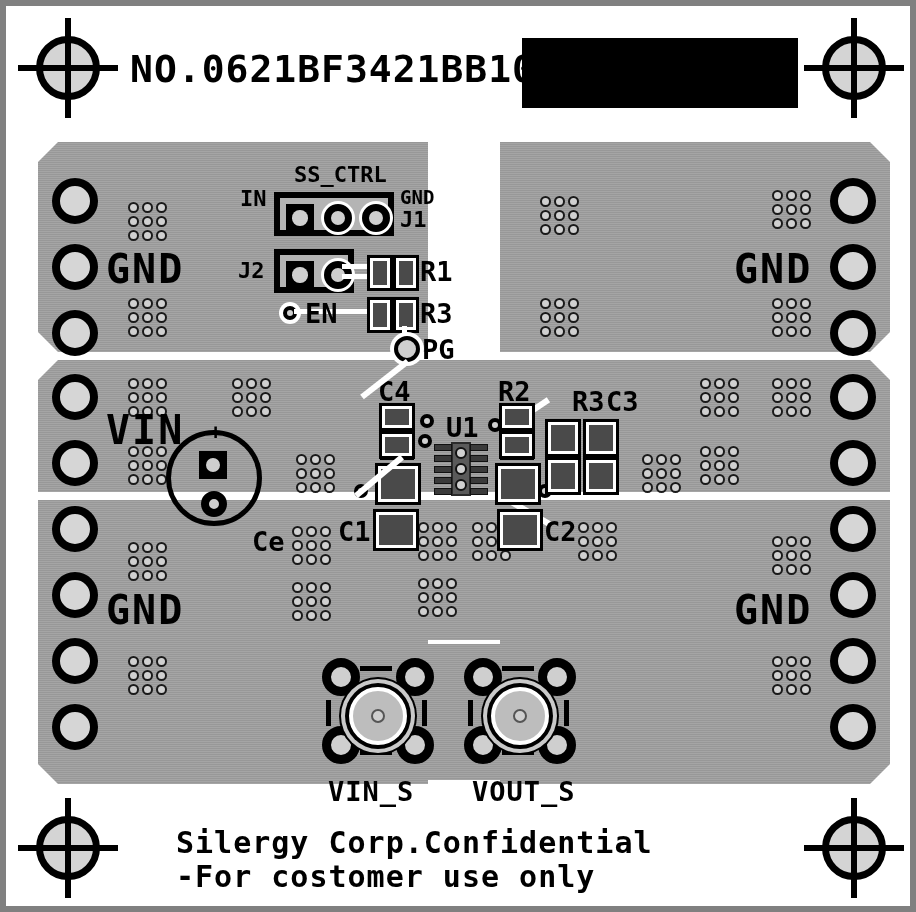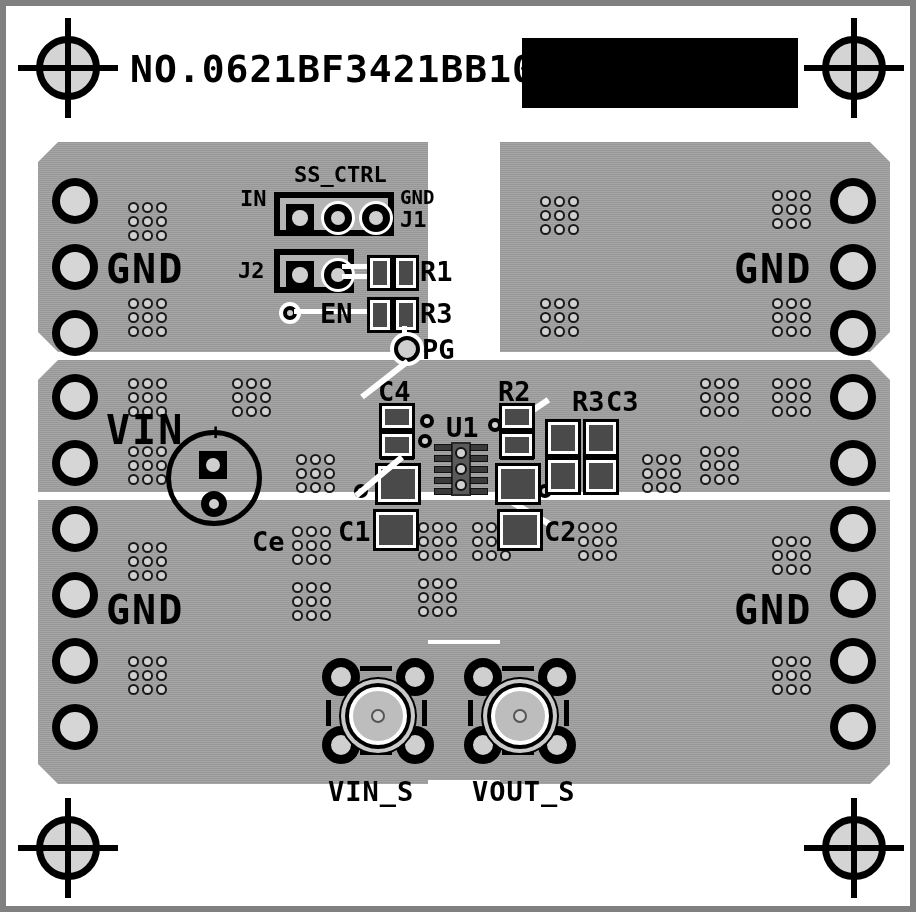--- a/index.html
+++ b/index.html
@@ -499,21 +499,21 @@
 
   <div class="smdbox" style="left:362px;top:250px;width:50px;height:34px;"></div>
   <div class="smd" style="left:362px;top:250px;width:50px;height:34px;">
     <div class="pad" style="left:2px;top:2px;width:20px;height:30px;"></div>
     <div class="pad" style="left:28px;top:2px;width:20px;height:30px;"></div>
   </div>
   <div class="silk med" style="left:414px;top:252px;">R1</div>
 
   <div class="tp w" style="left:277px;top:300px;width:14px;height:14px;"></div>
   <div class="trace" style="left:288px;top:303px;width:80px;height:5px;"></div>
-  <div class="silk med" style="left:314px;top:294px;">EN</div>
+  <div class="silk med" style="left:299px;top:294px;">EN</div>
 
   <div class="smdbox" style="left:362px;top:292px;width:50px;height:34px;"></div>
   <div class="smd" style="left:362px;top:292px;width:50px;height:34px;">
     <div class="pad" style="left:2px;top:2px;width:20px;height:30px;"></div>
     <div class="pad" style="left:28px;top:2px;width:20px;height:30px;"></div>
   </div>
   <div class="silk med" style="left:414px;top:294px;">R3</div>
 
   <div class="trace" style="left:396px;top:320px;width:5px;height:14px;"></div>
   <div class="tp w" style="left:388px;top:330px;width:26px;height:26px;"></div>
@@ -633,14 +633,16 @@
     <div class="mh" style="left:6px;top:72px;"></div>
     <div class="mh" style="left:80px;top:72px;"></div>
     <div class="bar" style="left:44px;top:12px;width:32px;height:5px;"></div>
     <div class="bar" style="left:44px;top:96px;width:32px;height:5px;"></div>
     <div class="bar" style="left:10px;top:46px;width:5px;height:26px;"></div>
     <div class="bar" style="left:106px;top:46px;width:5px;height:26px;"></div>
     <div class="ctr"></div>
   </div>
   <div class="silk med" style="left:466px;top:772px;letter-spacing:1px;">VOUT_S</div>
 
+  <div class="silk" style="left:170px;top:822px;font-size:30px;letter-spacing:1px;">Silergy Corp.Confidential</div>
+  <div class="silk" style="left:170px;top:856px;font-size:30px;letter-spacing:1px;">-For costomer use only</div>
 
 </div>
 
 </body></html>

